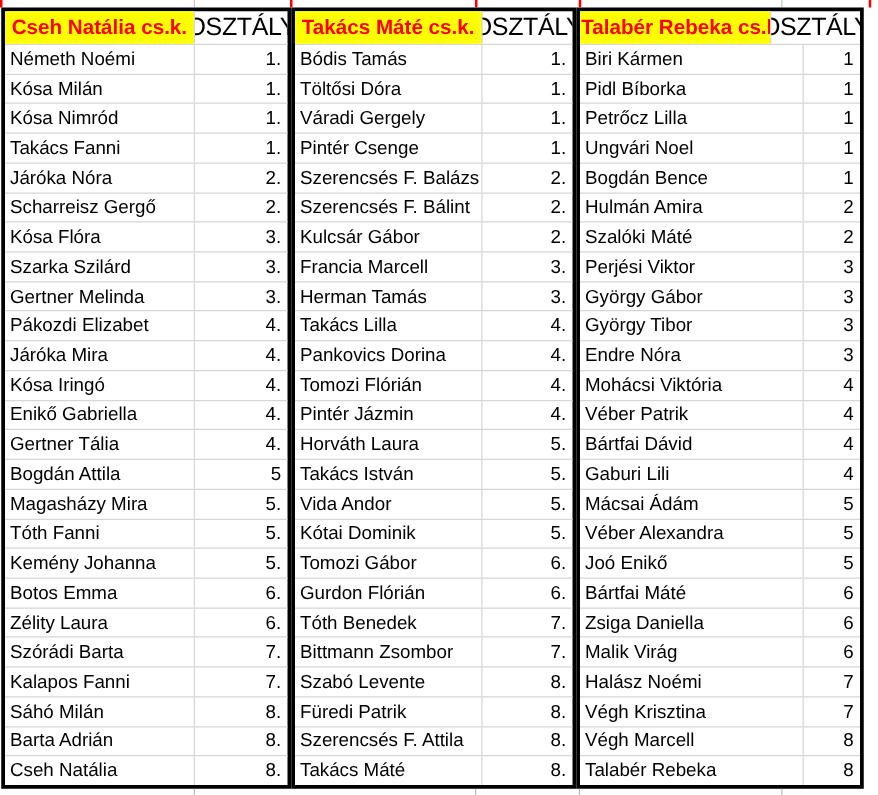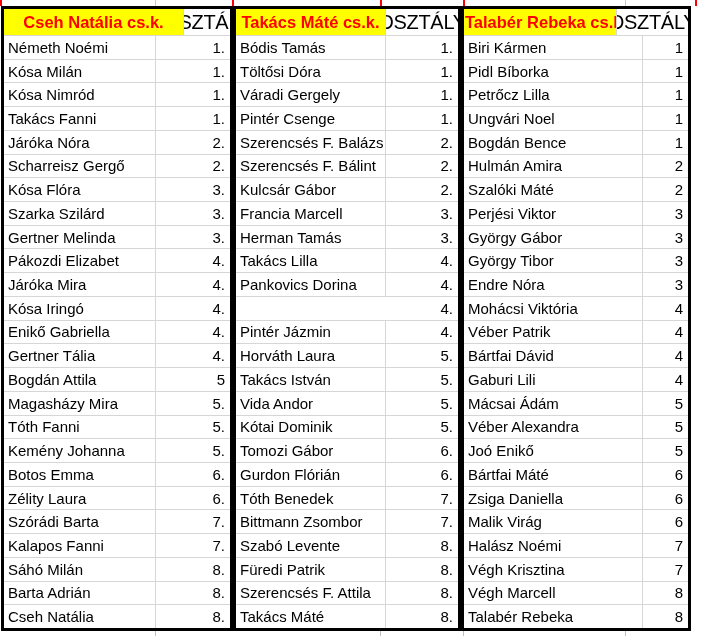--- a/index.html
+++ b/index.html
@@ -23,21 +23,21 @@
   .block.b2 { width:228px; }
   .block.b3 { width:230px; }
 
   .header-row { height:26px; flex:0 0 26px; display:flex; border-bottom:1px solid var(--gridline,#d6d6d6); }
   .name-h {
     box-sizing:border-box; background:var(--header_bg,#ffff00); color:var(--header_text,#ff0000);
     font-weight:bold; font-size:16.5px; white-space:nowrap; overflow:hidden;
     display:flex; align-items:center; justify-content:center;
     border-right:1px solid var(--gridline,#d6d6d6);
   }
-  .b1 .name-h { width:180px; }
+  .b1 .name-h { width:152px; }
   .b2 .name-h { width:150px; }
   .b3 .name-h { width:153px; justify-content:flex-start; padding-left:1px; }
   .class-h {
     flex:1; display:flex; align-items:center; justify-content:center;
     font-size:20px; letter-spacing:-0.3px; color:#000000; white-space:nowrap; overflow:hidden;
   }
 
   .rows { flex:1 1 auto; display:flex; flex-direction:column; }
   .row { flex:1 1 0; display:flex; min-height:0; }
   .row + .row { border-top:1px solid var(--gridline,#d6d6d6); }
@@ -258,20 +258,21 @@
       <div class="name-c">Takács Lilla</div>
       <div class="class-c">4.</div>
     </div>
 
     <div class="row">
       <div class="name-c">Pankovics Dorina</div>
       <div class="class-c">4.</div>
     </div>
 
     <div class="row">
+      <div class="name-c">Tomozi Flórián</div>
       <div class="class-c">4.</div>
     </div>
 
     <div class="row">
       <div class="name-c">Pintér Jázmin</div>
       <div class="class-c">4.</div>
     </div>
 
     <div class="row">
       <div class="name-c">Horváth Laura</div>

